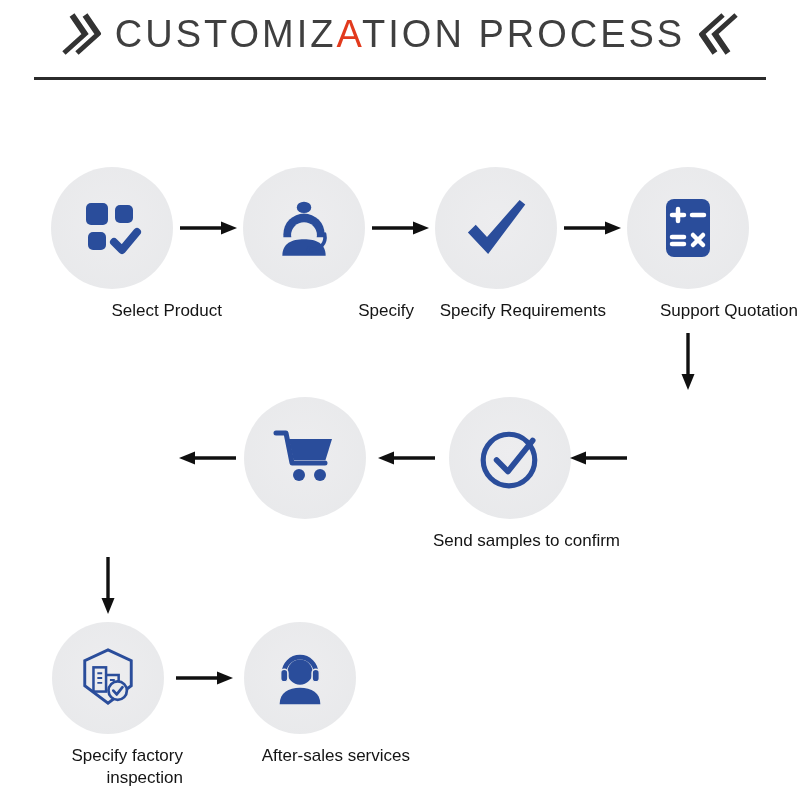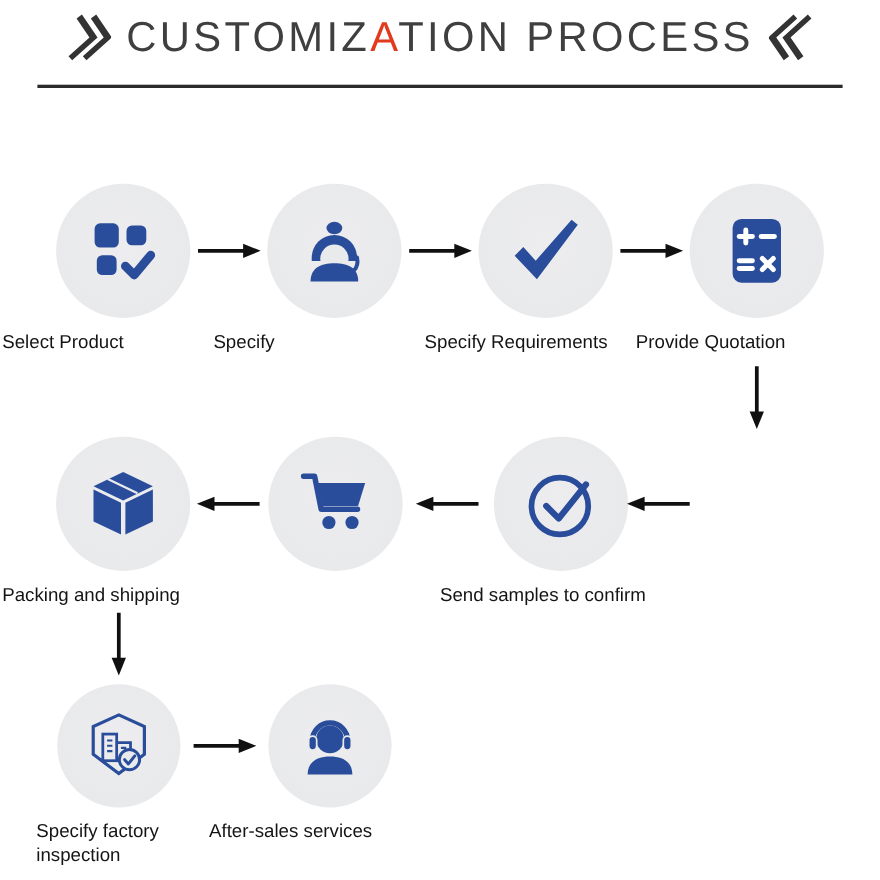--- a/index.html
+++ b/index.html
@@ -23,21 +23,21 @@
   }
   .title .hl { color:#e23a1d; }
   .mark { transform:skewX(-12deg); }
   .mark svg { display:block; }
   .rule {
     position:absolute; left:34px; top:77px; width:732px; height:3px;
     background:#2b2b2b;
   }
 
   
-  .node { position:absolute; width:220px; text-align:left; }
+  .node { position:absolute; width:220px; text-align:right; }
   .circle {
     width:122px; height:122px; border-radius:50%;
     background:radial-gradient(circle at 50% 45%, #ededef 0%, #e7e8ea 100%);
     margin:0 auto; display:flex; align-items:center; justify-content:center;
   }
   .node.small .circle { width:112px; height:112px; }
   .icon { display:block; }
   .label {
     margin-top:11px; font-size:17px; color:#141414; line-height:1.3;
   }
@@ -114,21 +114,21 @@
           <path d="M16 19 h12"></path>
             <path d="M22 13 v12"></path>
           <path d="M36 19 h12"></path>
           <path d="M16 41 h12"></path>
             <path d="M16 48 h12"></path>
           <path d="M37 39 l10 10"></path>
             <path d="M47 39 l-10 10"></path>
         </g>
       </svg>
     </div>
-    <div class="label">Provide Quotation</div>
+    <div class="label">Support Quotation</div>
   </div>
 
   <svg class="arrow" style="left:179px;top:219px" width="58" height="18">
     <line x1="1" y1="9" x2="44" y2="9" stroke="#101010" stroke-width="3.4"></line>
     <path d="M42 2.5 L58 9 L42 15.5 Z" fill="#101010"></path>
   </svg>
   <svg class="arrow" style="left:371px;top:219px" width="58" height="18">
     <line x1="1" y1="9" x2="44" y2="9" stroke="#101010" stroke-width="3.4"></line>
     <path d="M42 2.5 L58 9 L42 15.5 Z" fill="#101010"></path>
   </svg>
@@ -156,33 +156,20 @@
     <div class="circle">
       <svg class="icon" width="64" height="64" viewBox="0 0 64 64">
         <path d="M3 7 H13 L19 37 H52" fill="none" stroke="#2a4d9b" stroke-width="5" stroke-linecap="round" stroke-linejoin="round"></path>
         <path d="M16 13 H59 L52.5 34 H20.5 Z" fill="#2a4d9b"></path>
         <circle cx="26" cy="49" r="6" fill="#2a4d9b"></circle>
         <circle cx="47" cy="49" r="6" fill="#2a4d9b"></circle>
       </svg>
     </div>
   </div>
 
-  <div class="node" style="left:2px;top:397px">
-    <div class="circle">
-      <svg class="icon" width="64" height="64" viewBox="0 0 64 64">
-        <g fill="#2a4d9b">
-          <path d="M32 3 L59 16 L32 29 L5 16 Z"></path>
-          <path d="M5 19 L30 31 L30 60 L5 48 Z"></path>
-          <path d="M59 19 L34 31 L34 60 L59 48 Z"></path>
-        </g>
-        <path d="M18 9.5 L45 22.5" stroke="#e9eaec" stroke-width="2" fill="none"></path>
-      </svg>
-    </div>
-    <div class="label">Packing and shipping</div>
-  </div>
 
   <svg class="arrow" style="left:570px;top:449px" width="58" height="18">
     <line x1="57" y1="9" x2="14" y2="9" stroke="#101010" stroke-width="3.4"></line>
     <path d="M16 2.5 L0 9 L16 15.5 Z" fill="#101010"></path>
   </svg>
   <svg class="arrow" style="left:378px;top:449px" width="58" height="18">
     <line x1="57" y1="9" x2="14" y2="9" stroke="#101010" stroke-width="3.4"></line>
     <path d="M16 2.5 L0 9 L16 15.5 Z" fill="#101010"></path>
   </svg>
   <svg class="arrow" style="left:179px;top:449px" width="58" height="18">

